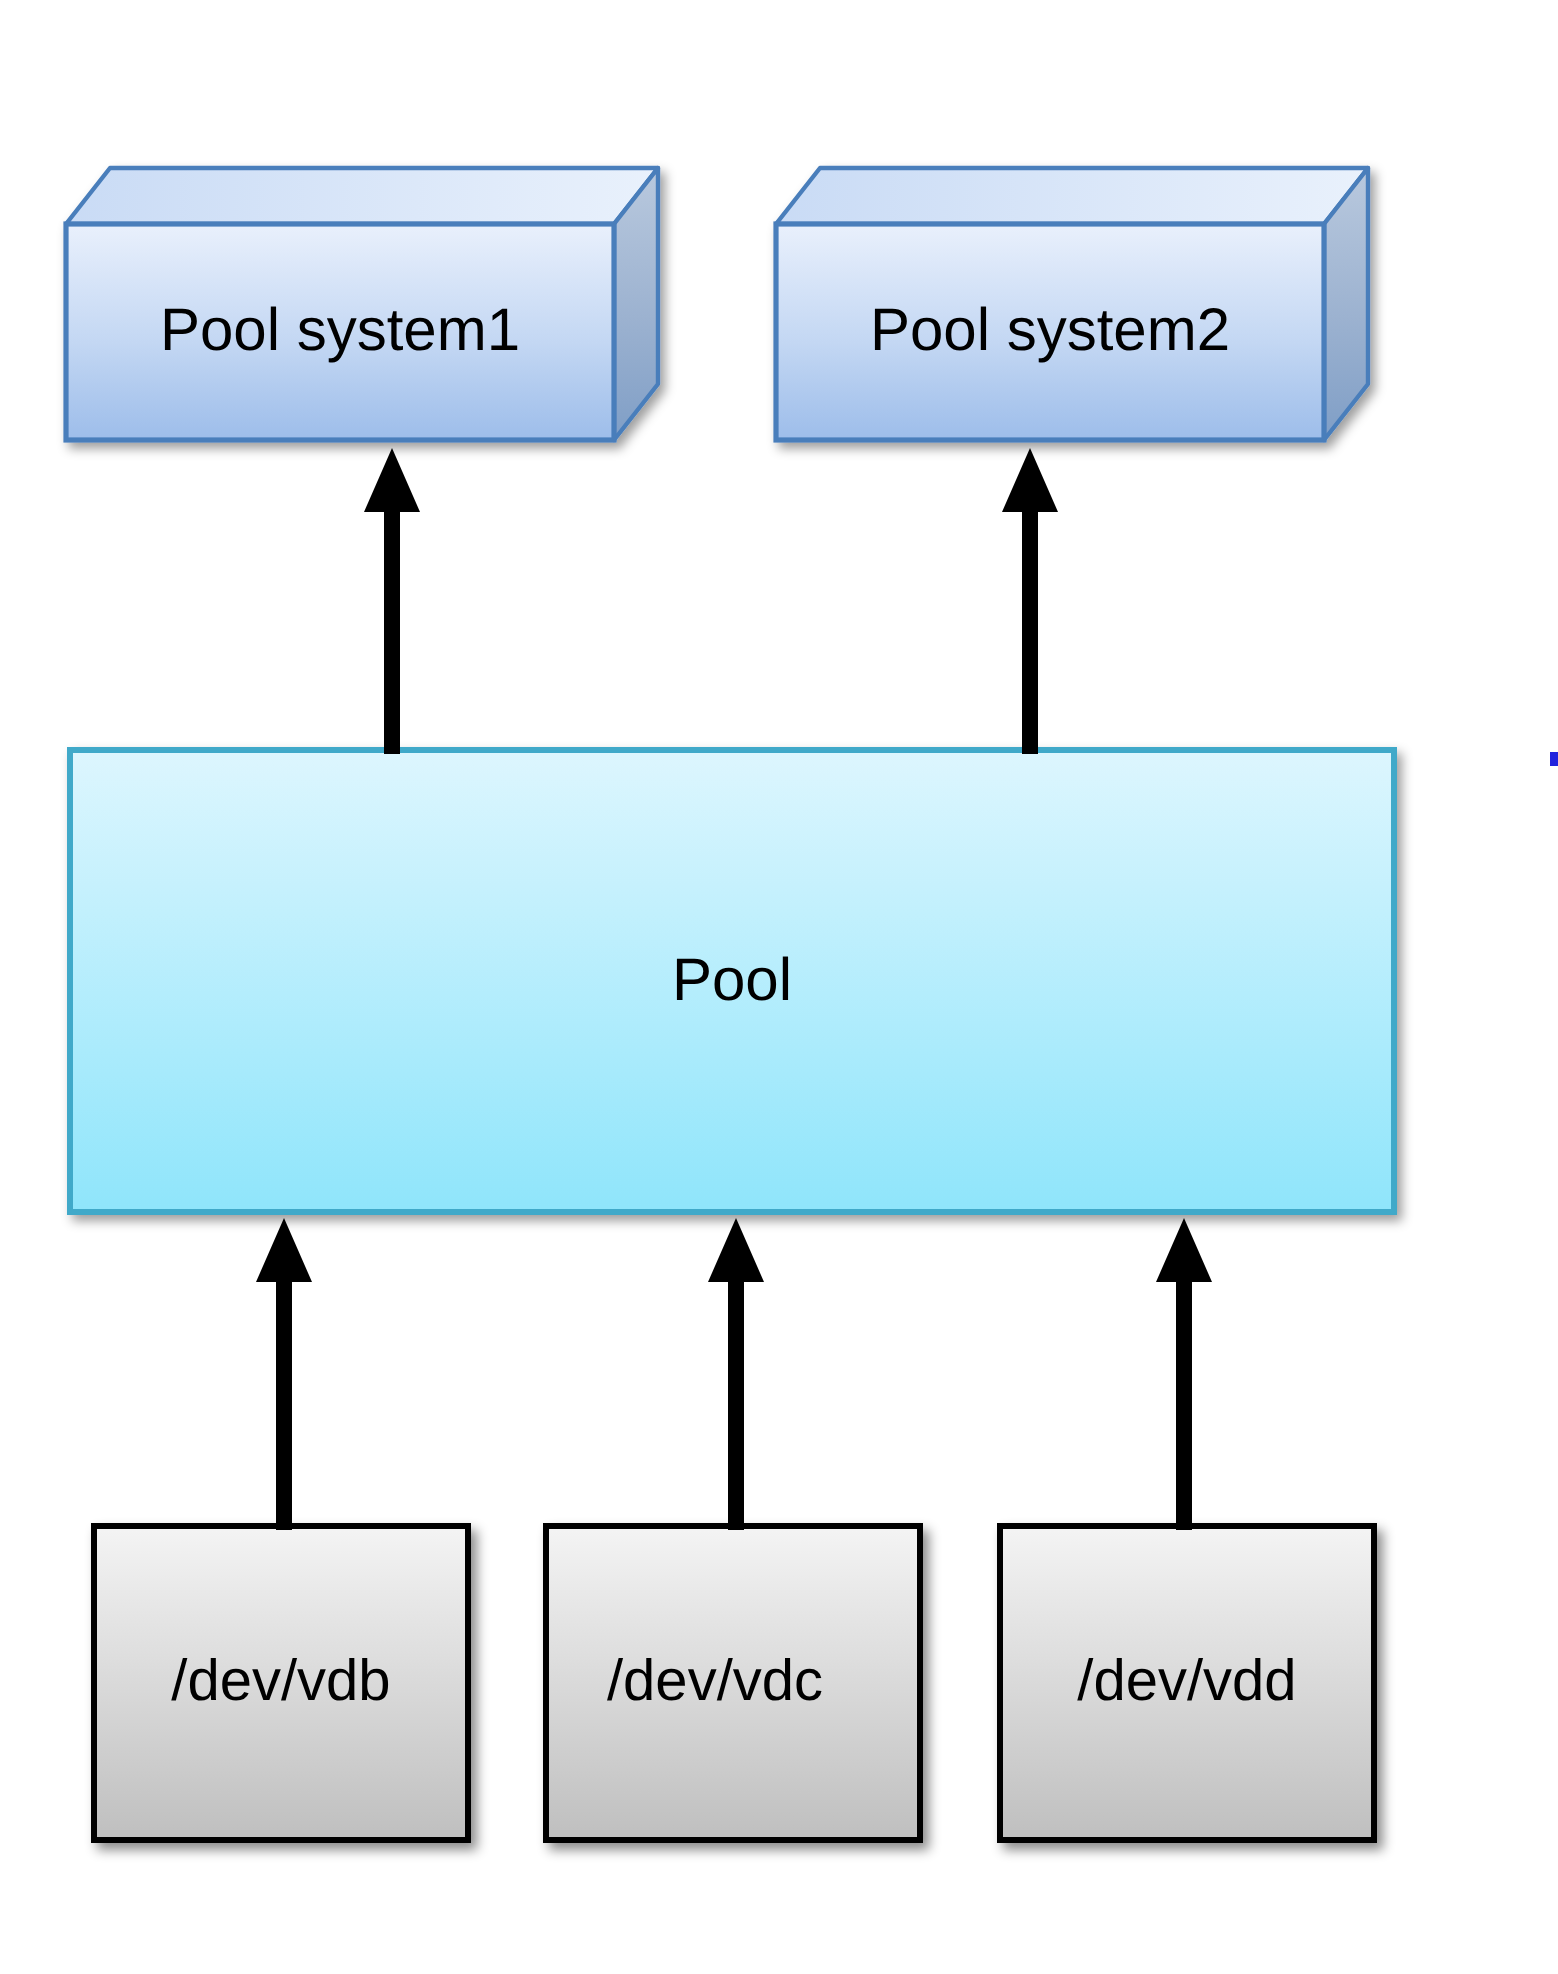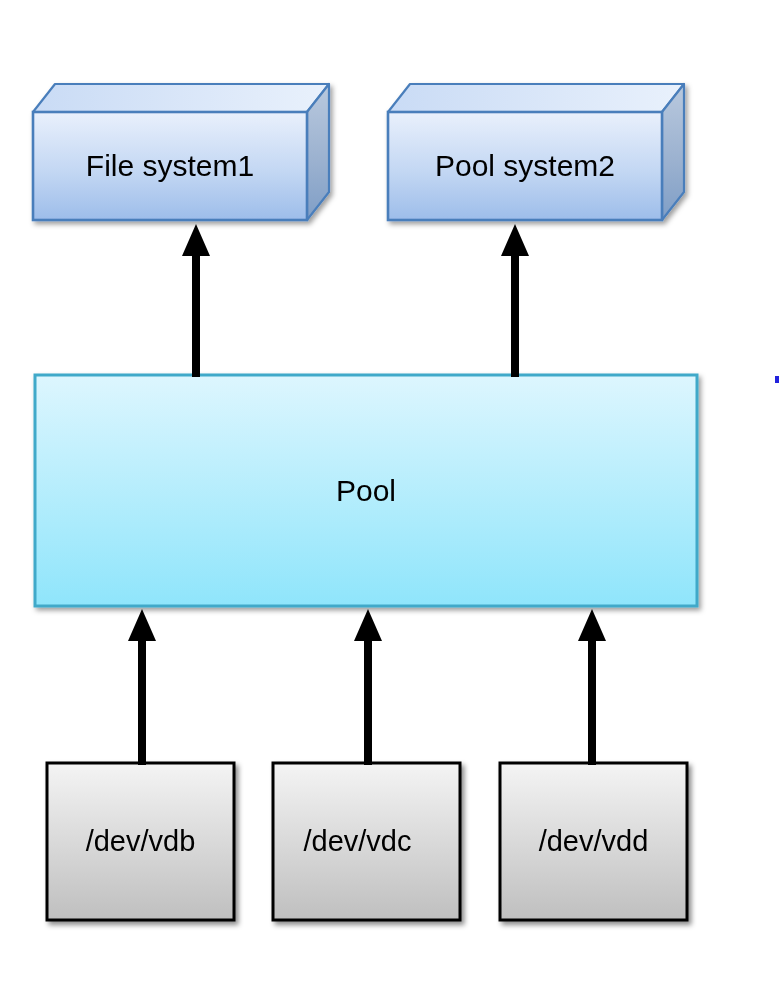--- a/index.html
+++ b/index.html
@@ -120,21 +120,21 @@
       <polygon points="368,609 382,641 354,641" fill="#000000" stroke-linejoin="round"></polygon>
     </g>
     <g>
       <rect x="588" y="635" width="8" height="130" fill="#000000"></rect>
       <polygon points="592,609 606,641 578,641" fill="#000000" stroke-linejoin="round"></polygon>
     </g>
 
     <rect x="775" y="376" width="4" height="7" fill="#2222dd"></rect>
   </svg>
 
-  <div class="node-label label-fs" style="left:33px; top:112px; width:274px; height:108px;">File system1</div>
+  <div class="node-label label-fs" style="left:33px; top:112px; width:274px; height:108px;">Pool system1</div>
 
   <div class="node-label label-fs" style="left:388px; top:112px; width:274px; height:108px;">Pool system2</div>
 
   <div class="node-label label-pool" style="left:35px; top:375px; width:662px; height:231px;border-radius:32px;">Pool</div>
 
   <div class="node-label label-dev" style="left:47px; top:763px; width:187px; height:157px;">/dev/vdb</div>
 
   <div class="node-label label-dev" style="left:273px; top:763px; width:169px; height:157px;">/dev/vdc</div>
 
   <div class="node-label label-dev" style="left:500px; top:763px; width:187px; height:157px;text-align:center;">/dev/vdd</div>

